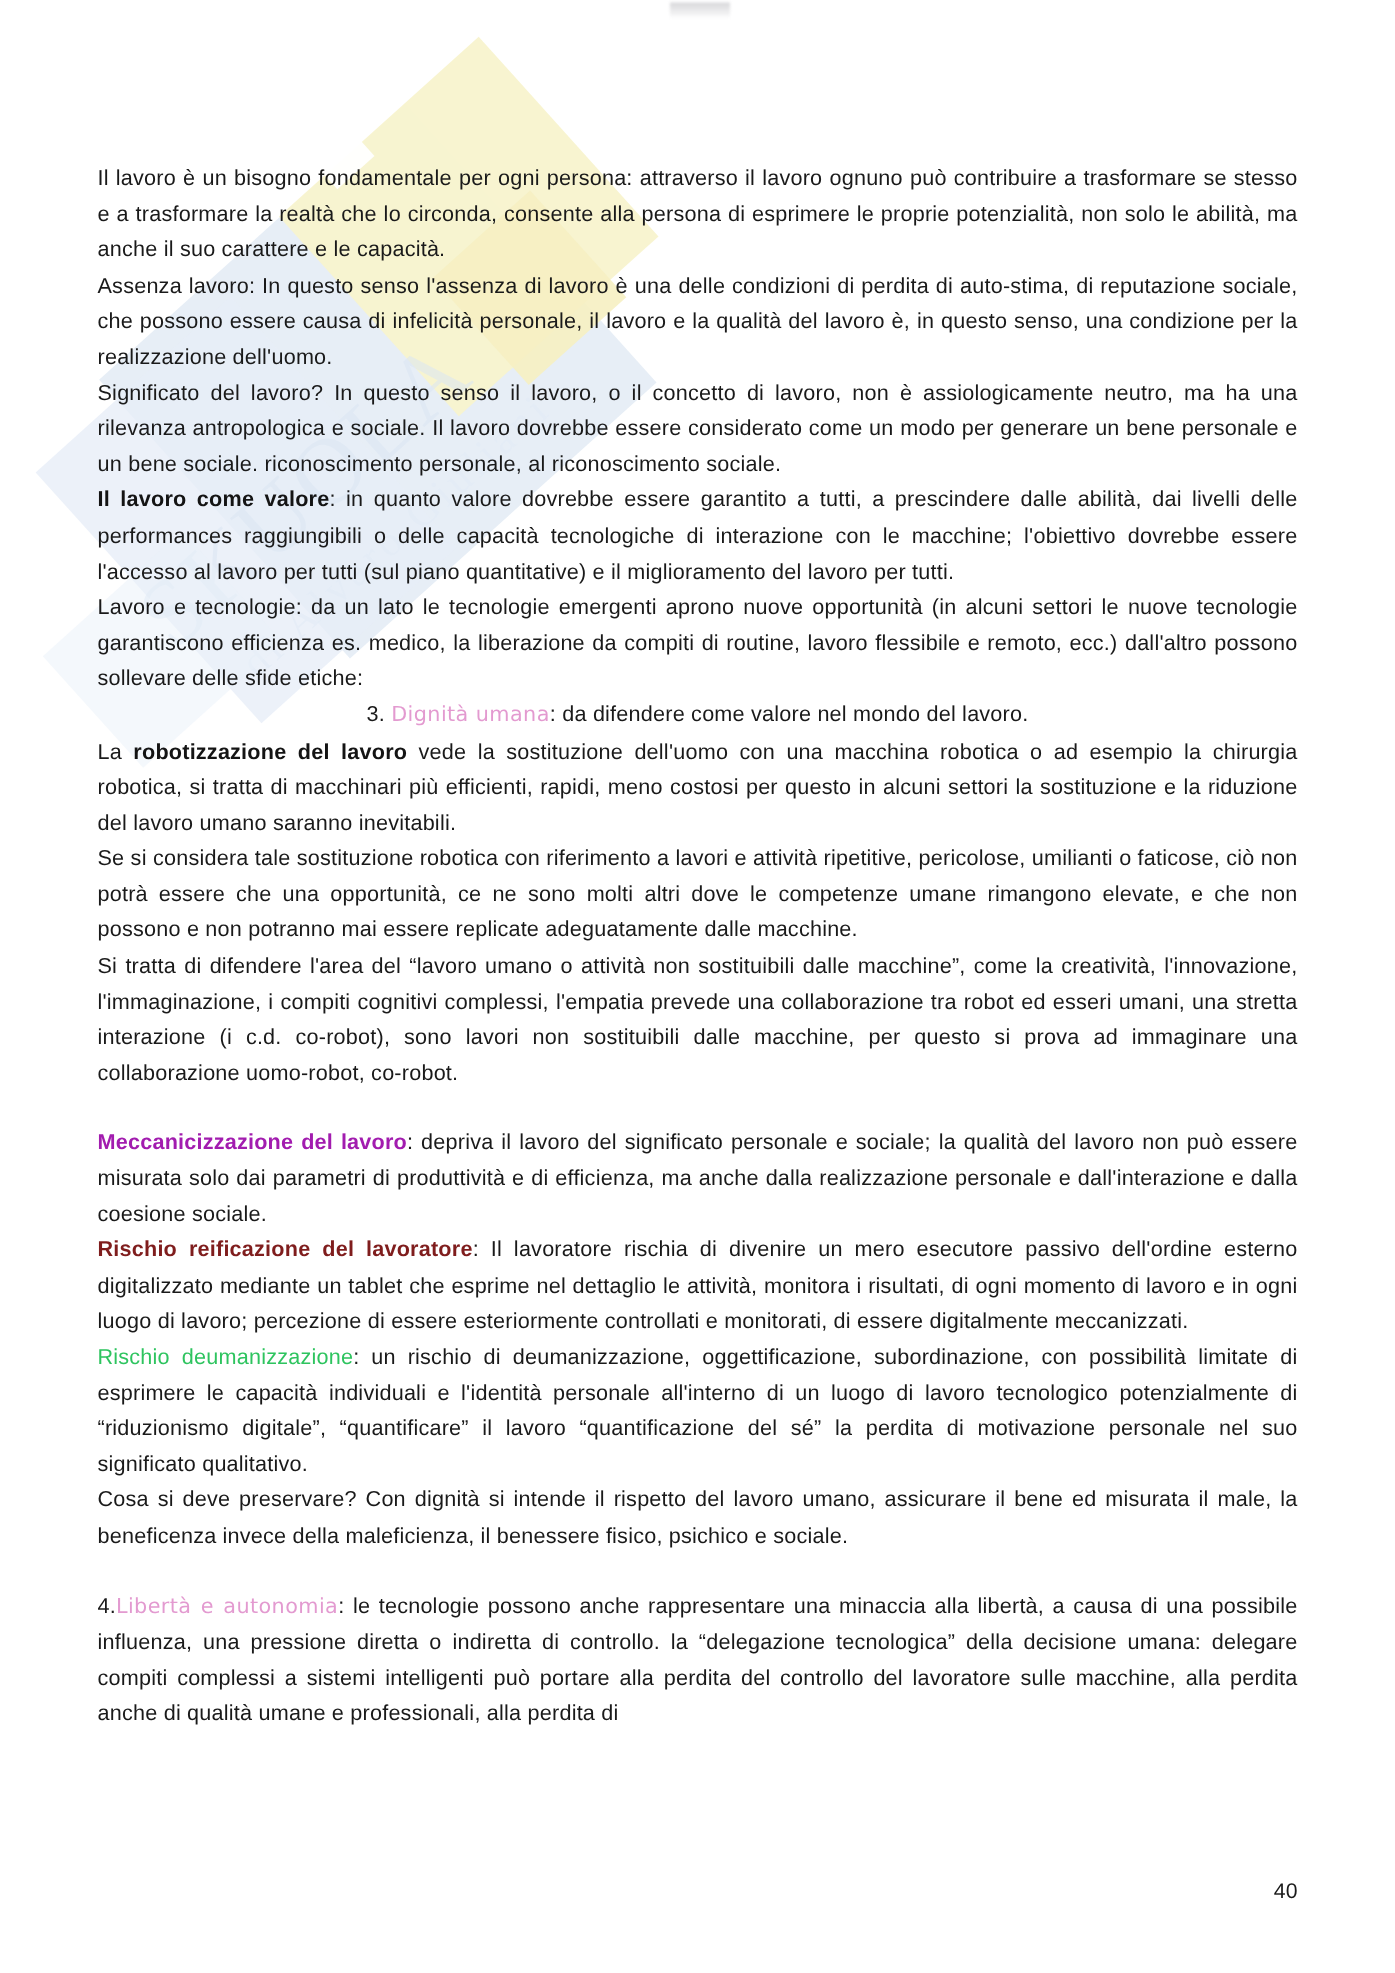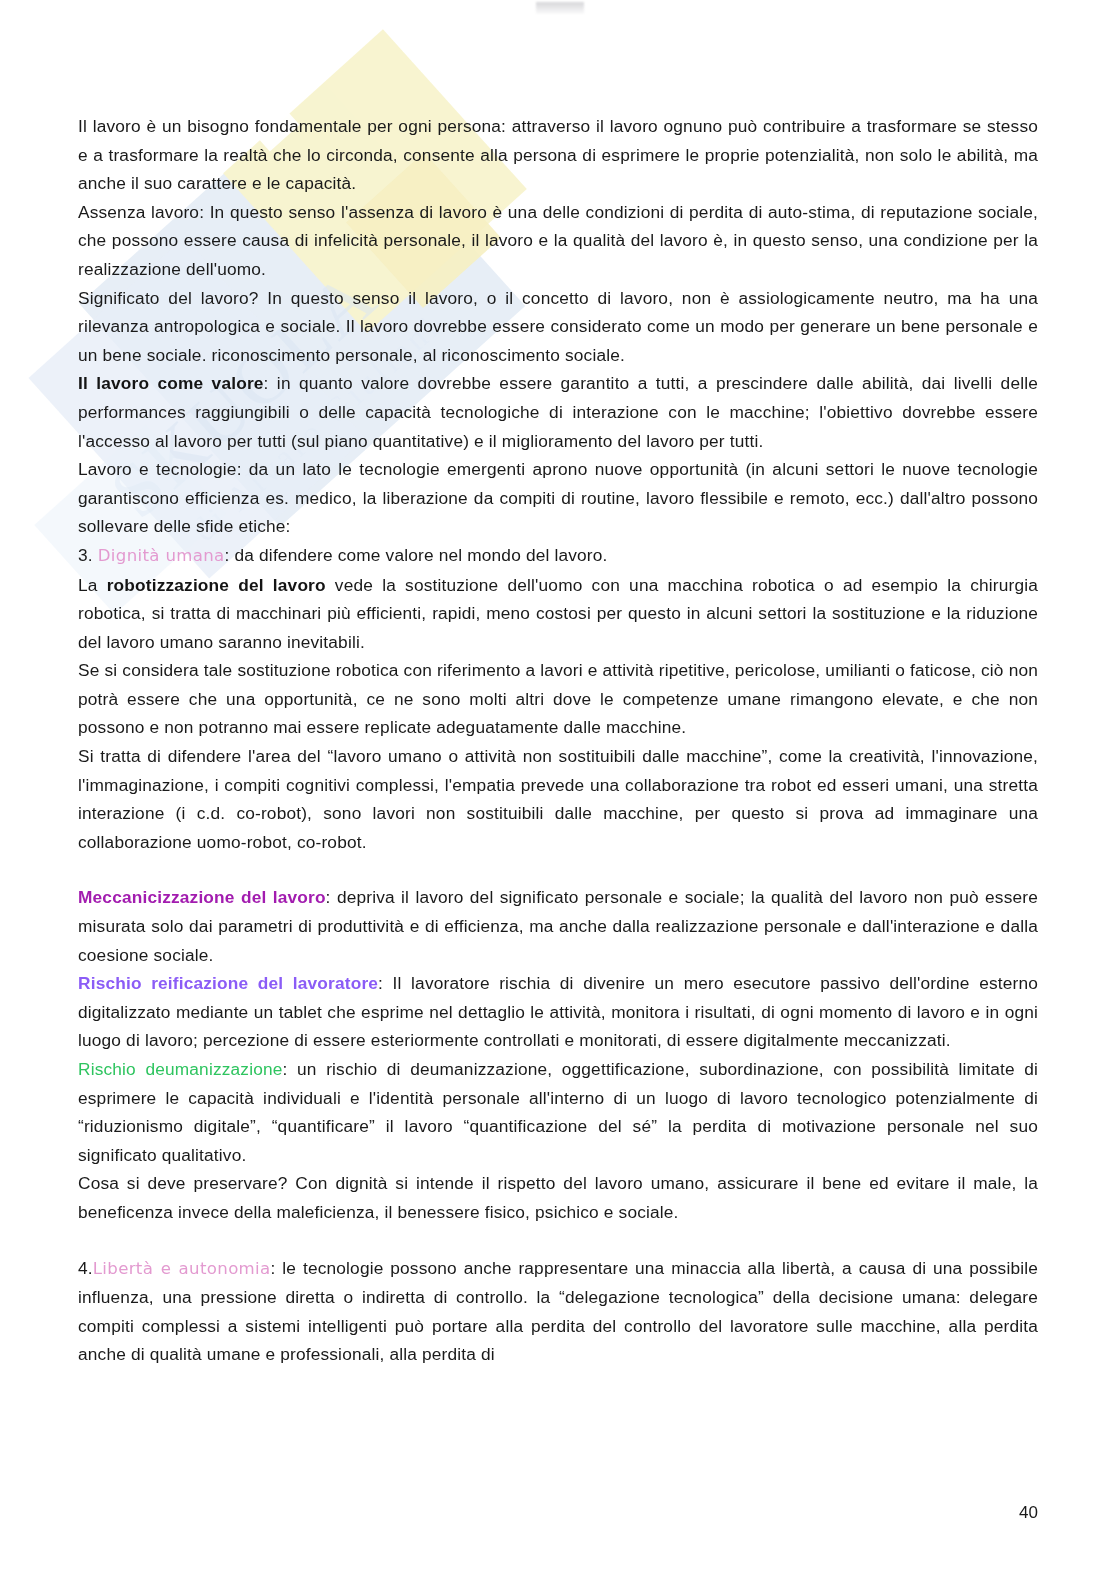--- a/index.html
+++ b/index.html
@@ -36,50 +36,50 @@
     width: 48px;
     height: 12px;
     background: linear-gradient(180deg, rgba(120,120,130,0.30), rgba(190,190,200,0.06));
     filter: blur(1.1px);
   }
 
   
   .content {
     position: absolute;
     left: 78px;
-    top: 112px;
+    top: 128px;
     width: 960px;
     z-index: 2;
   }
   p {
     margin: 0;
     font-size: 17.3px;
     line-height: 28.6px;
     color: #1a1a1a;
     text-align: justify;
     text-justify: inter-word;
     letter-spacing: 0.01em;
   }
-  p.nojust { text-align: left; }
+  p.nojust { text-align: center; }
   .gap { height: 27px; }
 
   b, strong { font-weight: bold; color: #141414; }
 
   .pink {
     color: #e39ad0;
     font-family: "DejaVu Sans", sans-serif;
     font-size: 16.6px;
     letter-spacing: 0.02em;
   }
   .green-light {
     color: #a21caf;
     font-weight: bold;
   }
   .green-mid {
-    color: #8b5cf6;
+    color: #7f1d1d;
     font-weight: bold;
   }
   .green-dark {
     color: #2ec45f;
     font-weight: normal;
   }
 
   .pagenum {
     position: absolute;
     right: 78px;
@@ -150,21 +150,21 @@
     <p>Si tratta di difendere l'area del “lavoro umano o attività non sostituibili dalle macchine”, come la creatività, l'innovazione, l'immaginazione, i compiti cognitivi complessi, l'empatia prevede una collaborazione tra robot ed esseri umani, una stretta interazione (i c.d. co-robot), sono lavori non sostituibili dalle macchine, per questo si prova ad immaginare una collaborazione uomo-robot, co-robot.</p>
 
     <div class="gap"></div>
 
     <p><span class="green-light">Meccanicizzazione del lavoro</span><span>: depriva il lavoro del significato personale e sociale; la qualità del lavoro non può essere misurata solo dai parametri di produttività e di efficienza, ma anche dalla realizzazione personale e dall'interazione e dalla coesione sociale.</span></p>
 
     <p><span class="green-mid">Rischio reificazione del lavoratore</span><span>: Il lavoratore rischia di divenire un mero esecutore passivo dell'ordine esterno digitalizzato mediante un tablet che esprime nel dettaglio le attività, monitora i risultati, di ogni momento di lavoro e in ogni luogo di lavoro; percezione di essere esteriormente controllati e monitorati, di essere digitalmente meccanizzati.</span></p>
 
     <p><span class="green-dark">Rischio deumanizzazione</span><span>: un rischio di deumanizzazione, oggettificazione, subordinazione, con possibilità limitate di esprimere le capacità individuali e l'identità personale all'interno di un luogo di lavoro tecnologico potenzialmente di “riduzionismo digitale”, “quantificare” il lavoro “quantificazione del sé” la perdita di motivazione personale nel suo significato qualitativo.</span></p>
 
-    <p>Cosa si deve preservare? Con dignità si intende il rispetto del lavoro umano, assicurare il bene ed evitare il male, la beneficenza invece della maleficienza, il benessere fisico, psichico e sociale.</p>
+    <p>Cosa si deve preservare? Con dignità si intende il rispetto del lavoro umano, assicurare il bene ed misurata il male, la beneficenza invece della maleficienza, il benessere fisico, psichico e sociale.</p>
 
 
     <div class="gap"></div>
 
     <p><span>4.</span><span class="pink">Libertà e autonomia</span><span>: le tecnologie possono anche rappresentare una minaccia alla libertà, a causa di una possibile influenza, una pressione diretta o indiretta di controllo. la “delegazione tecnologica” della decisione umana: delegare compiti complessi a sistemi intelligenti può portare alla perdita del controllo del lavoratore sulle macchine, alla perdita anche di qualità umane e professionali, alla perdita di</span></p>
 
   </div>
 
   <div class="pagenum">40</div>
 

